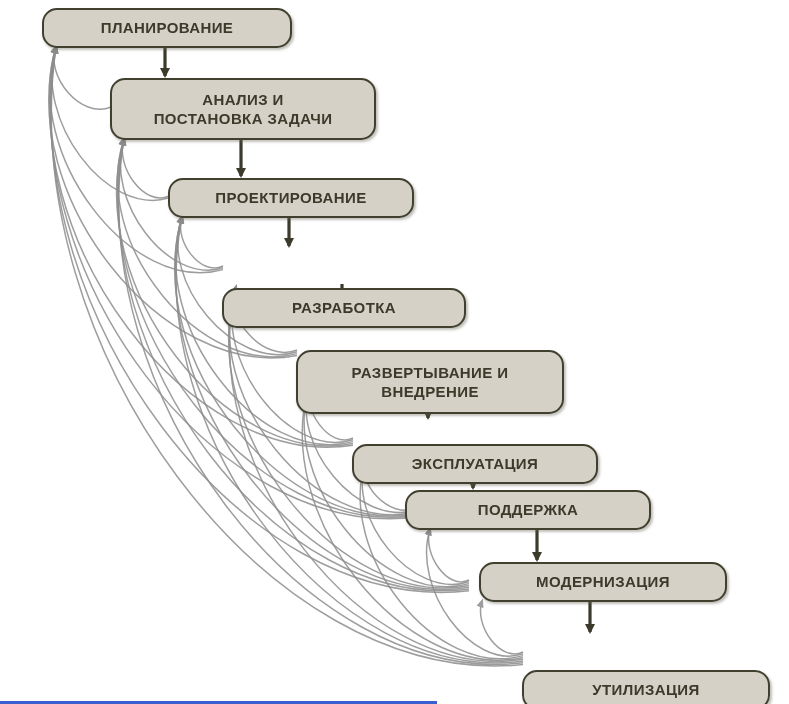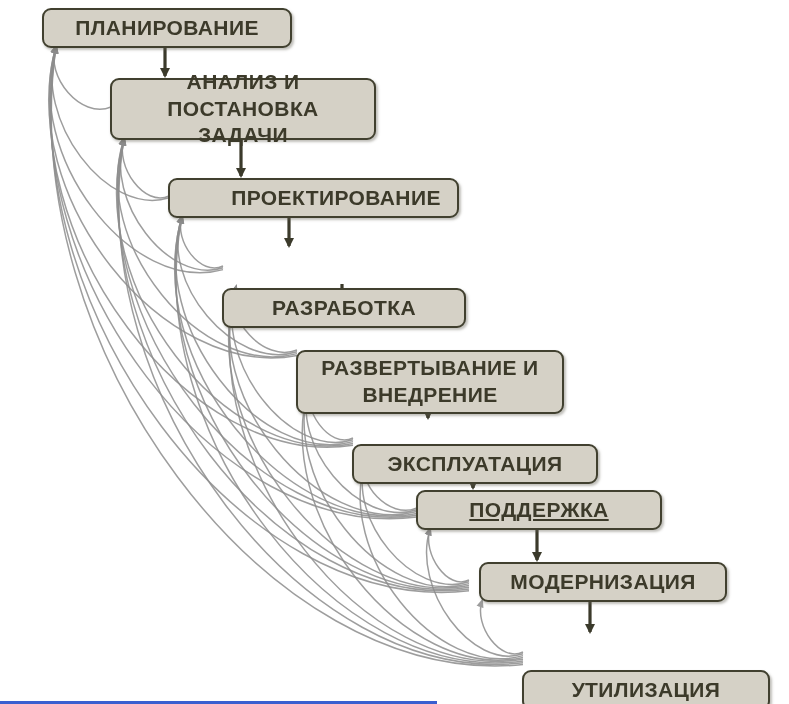--- a/index.html
+++ b/index.html
@@ -6,23 +6,23 @@
   .canvas {
     position:relative; width:789px; height:704px; overflow:hidden;
     background:var(--bg,#ffffff);
     font-family:"Liberation Sans", sans-serif;
   }
   .arrow-layer { position:absolute; left:0; top:0; }
   .node {
     position:absolute; display:flex; align-items:center; justify-content:center;
     background:var(--node-fill,#d5d1c6);
     border:2.5px solid var(--node-border,#41402f);
-    border-radius:9px;
+    border-radius:15px;
     color:var(--node-text,#3c3a2a);
-    font-weight:bold; font-size:21px; letter-spacing:.4px;
+    font-weight:bold; font-size:15px; letter-spacing:.4px;
     box-shadow:1.5px 2px 2.5px rgba(100,97,85,.4);
   }
   .node span { white-space:pre-line; text-align:center; line-height:1.28; padding:0 16px; }
   .feedback { fill:none; stroke:var(--fb,#8d8d8d); stroke-width:1.5; opacity:.85; }
   .forward  { stroke:var(--fwd,#3b3a2b); stroke-width:3.2; }
   .blue-line { position:absolute; left:0; bottom:0; width:437px; height:3px; background:var(--blue,#3a5fd0); }
 </style>
 </head>
 <body>
 
@@ -87,34 +87,34 @@
   </svg>
 
   <div id="nodes">
       <div class="node" style="left: 42px; top: 8px; width: 246px; height: 36px;">
         <span>ПЛАНИРОВАНИЕ</span>
       </div>
       <div class="node" style="left: 110px; top: 78px; width: 262px; height: 58px;">
         <span>АНАЛИЗ И
 ПОСТАНОВКА ЗАДАЧИ</span>
       </div>
-      <div class="node" style="left: 168px; top: 178px; width: 242px; height: 36px; padding-left: 45px;">
+      <div class="node" style="left: 168px; top: 178px; width: 242px; height: 36px;">
         <span>ПРОЕКТИРОВАНИЕ</span>
       </div>
       <div class="node" style="left: 222px; top: 248px; width: 240px; height: 36px; margin-top: 40px;">
         <span>РАЗРАБОТКА</span>
       </div>
       <div class="node" style="left: 296px; top: 320px; width: 264px; height: 60px; margin-top: 30px;">
         <span>РАЗВЕРТЫВАНИЕ И
 ВНЕДРЕНИЕ</span>
       </div>
       <div class="node" style="left: 352px; top: 444px; width: 242px; height: 36px;">
         <span>ЭКСПЛУАТАЦИЯ</span>
       </div>
-      <div class="node" style="left: 416px; top: 490px; width: 242px; height: 36px; text-decoration: underline;">
+      <div class="node" style="left: 405px; top: 490px; width: 242px; height: 36px;">
         <span>ПОДДЕРЖКА</span>
       </div>
       <div class="node" style="left: 468px; top: 562px; width: 244px; height: 36px; margin-left: 11px;">
         <span>МОДЕРНИЗАЦИЯ</span>
       </div>
       <div class="node" style="left: 522px; top: 670px; width: 244px; height: 36px;">
         <span>УТИЛИЗАЦИЯ</span>
       </div>
     </div>
 

